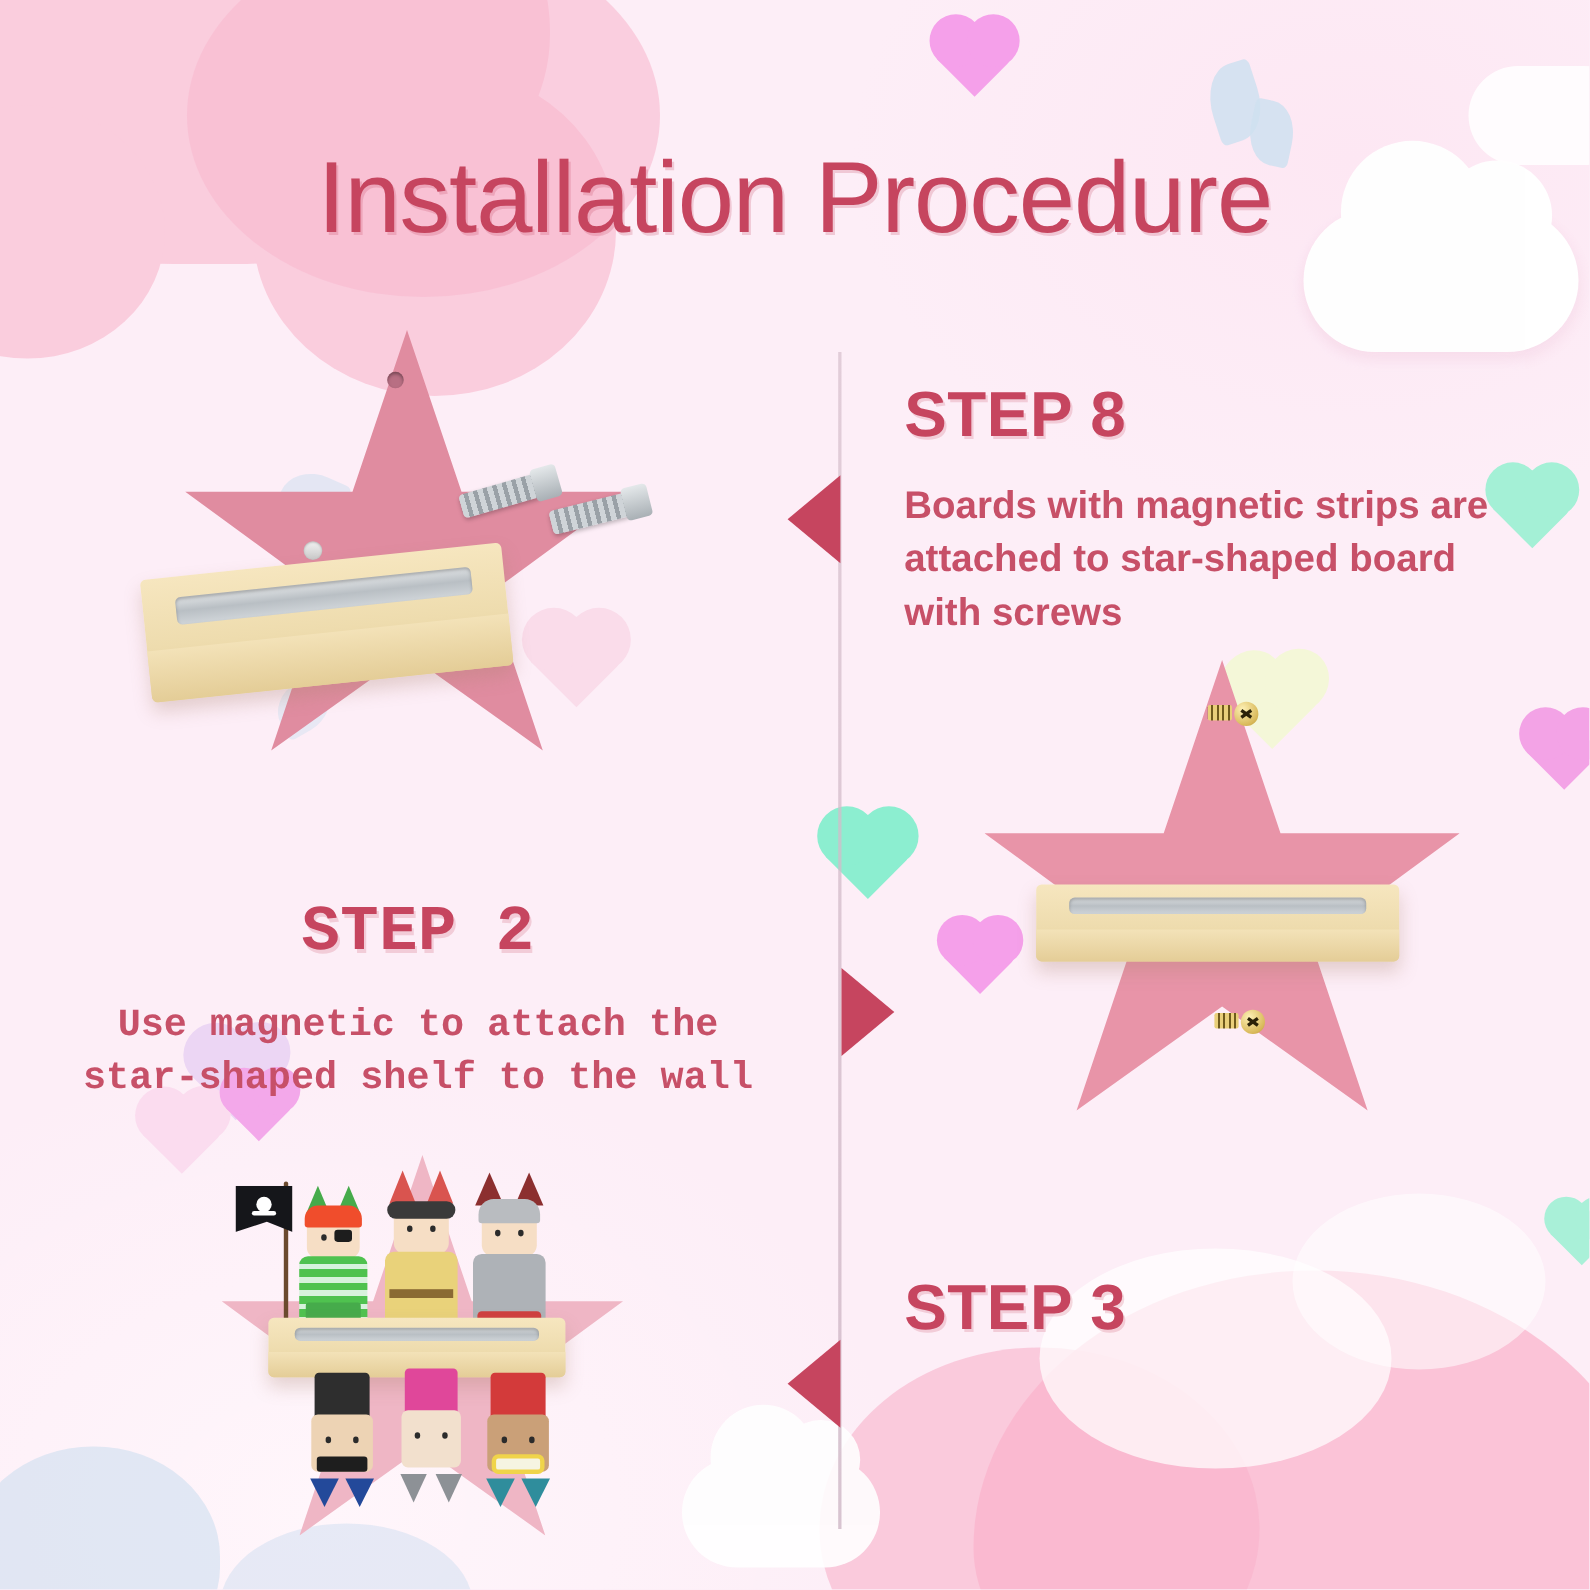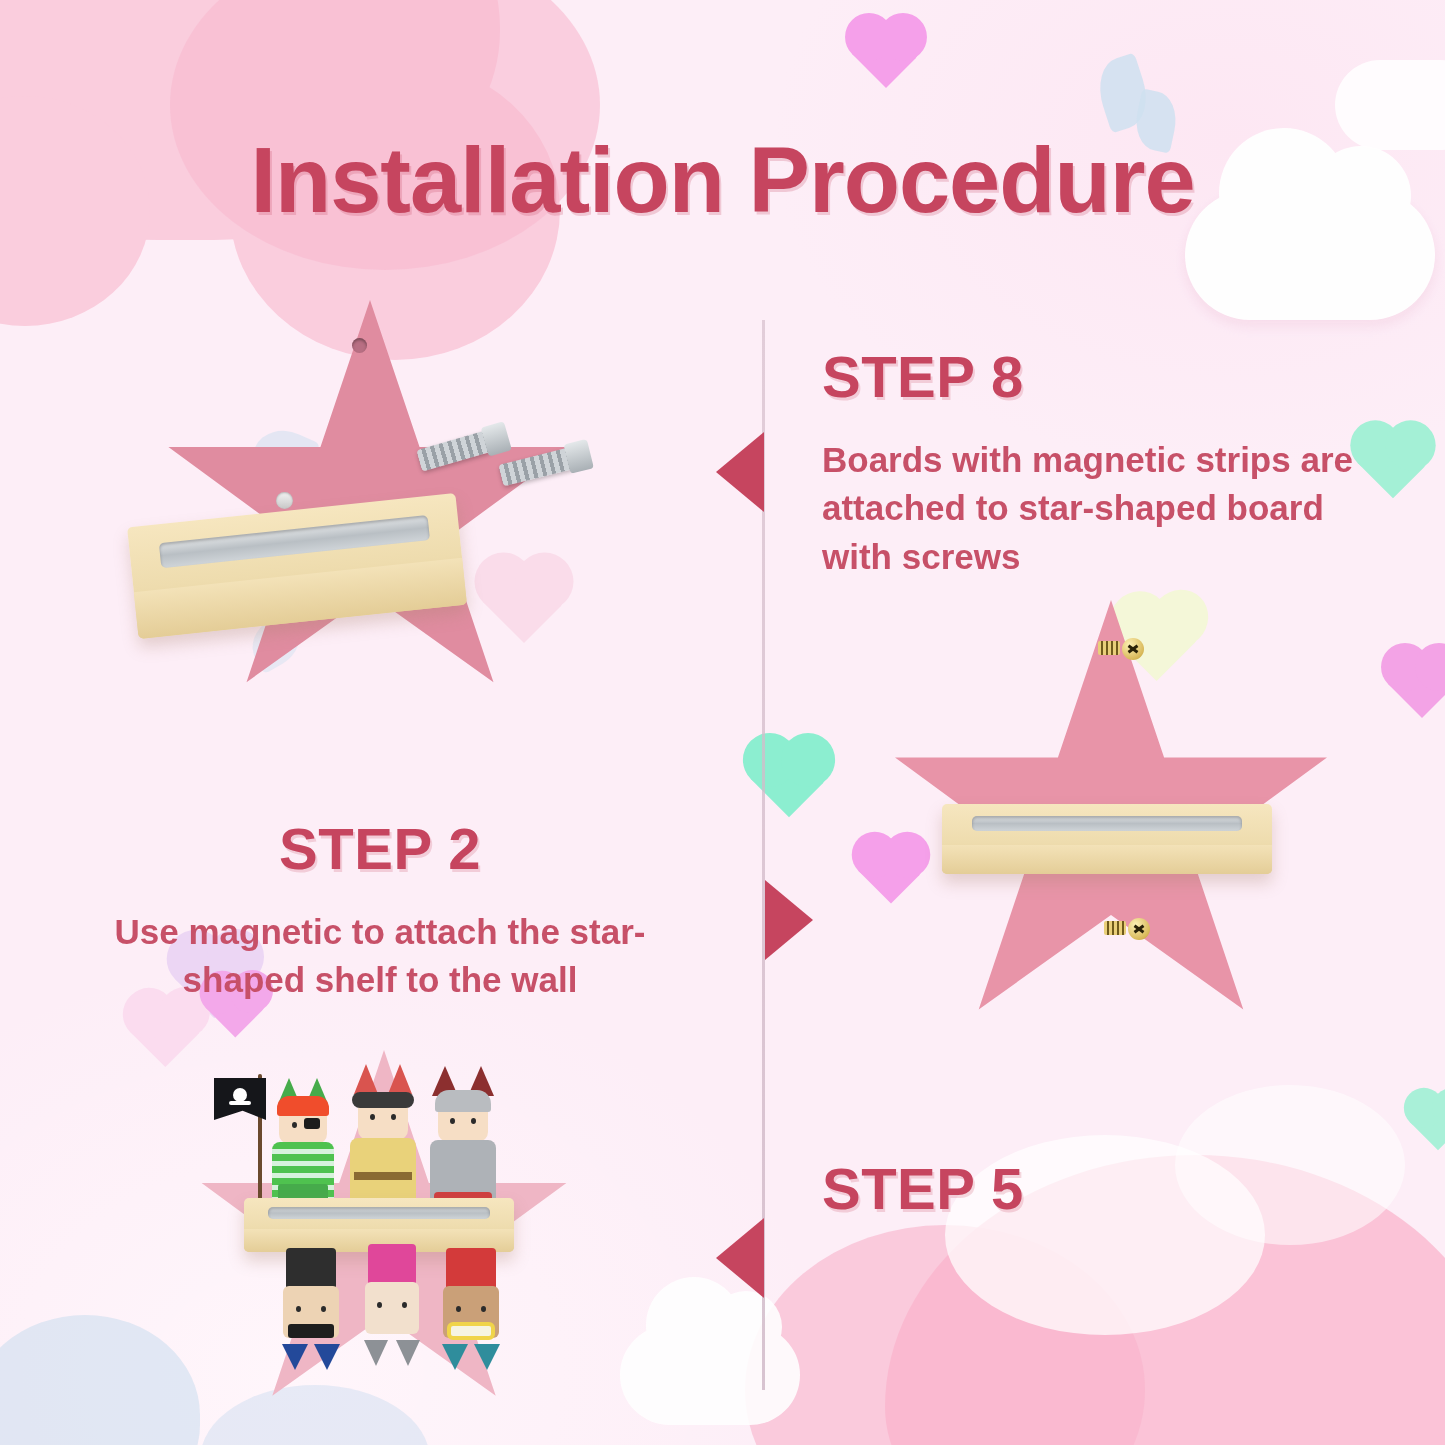--- a/index.html
+++ b/index.html
@@ -118,21 +118,21 @@
     background:currentColor;
   }
   .heart i:before{top:-50%;left:0;}
   .heart i:after{top:0;right:-50%;}
 
   
   .title{
     position:absolute;left:0;right:0;top:86px;
     text-align:center;
     font-size:92px;line-height:1;
-    font-weight:bold;
+    font-weight:normal;
     letter-spacing:-1px;
     color:#c6455f;
     text-shadow:2px 3px 0 rgba(198,69,95,.22);
     margin-top:48px;
   }
 
   
   .timeline{
     position:absolute;left:762px;top:320px;
     width:3px;height:1070px;
@@ -157,21 +157,21 @@
     font-size:58px;font-weight:bold;letter-spacing:.5px;
     color:#c6455f;line-height:1;
     text-shadow:2px 3px 0 rgba(198,69,95,.20);
   }
   .step-body{
     margin-top:30px;
     font-size:35px;font-weight:bold;line-height:1.38;
     color:#c75068;
   }
   .step-right{left:822px;width:570px;text-align:left;}
-  .step-left{left:60px;width:640px;text-align:center;}
+  .step-left{left:60px;width:640px;text-align:center;font-family:Liberation Mono, monospace;}
 
   #step1{top:348px;}
   #step2{top:820px;}
   #step3{top:1160px;}
 
   
   .shot{position:absolute;}
 
   
   #shot1{left:150px;top:300px;width:500px;height:500px;}
@@ -448,16 +448,16 @@
     <div class="step-title">STEP 8</div>
     <div class="step-body">Boards with magnetic strips are attached to star-shaped board with screws</div>
   </div>
 
   <div class="step step-left" id="step2">
     <div class="step-title">STEP 2</div>
     <div class="step-body">Use magnetic to attach the star-shaped shelf to the wall</div>
   </div>
 
   <div class="step step-right" id="step3">
-    <div class="step-title">STEP 5</div>
+    <div class="step-title">STEP 3</div>
   </div>
 
 </div>
 
 </body></html>

